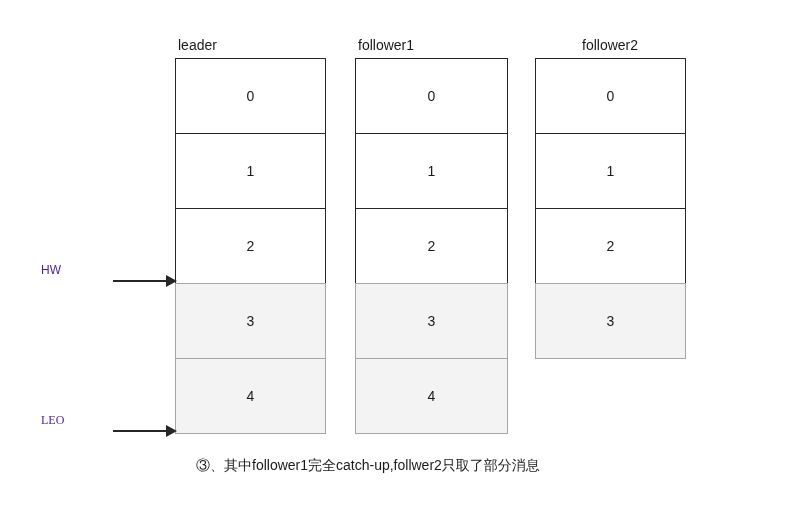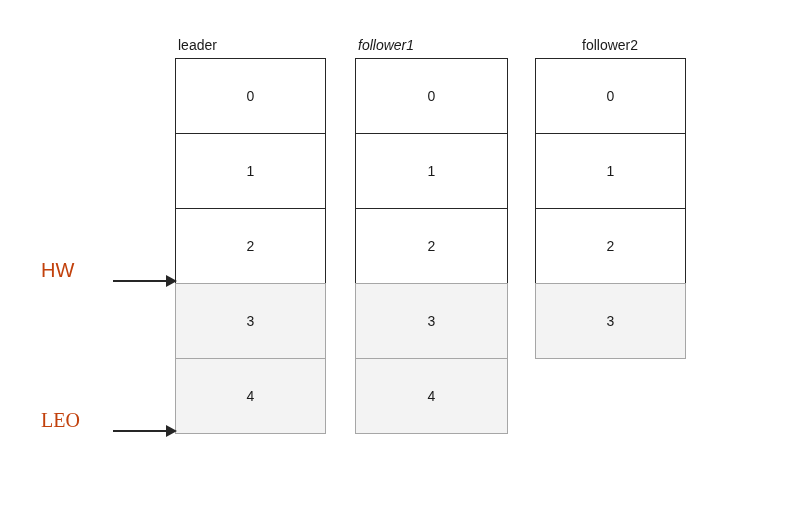--- a/index.html
+++ b/index.html
@@ -51,23 +51,23 @@
     border: 1.3px solid #262626;
   }
   .cell.pending {
     background: #f3f3f3;
     border: 1.3px solid #a6a6a6;
   }
 
   
   .marker-label {
     position: absolute;
-    font-size: 20px;
+    font-size: 12px;
     line-height: 18px;
-    color: #c2410c;
+    color: #4c1d95;
     white-space: nowrap;
   }
   .arrow {
     position: absolute;
     height: 12px;
   }
   .arrow .shaft {
     position: absolute;
     left: 0;
     top: 5px;
@@ -92,21 +92,21 @@
     color: #1a1a1a;
     white-space: nowrap;
   }
 </style>
 </head>
 <body>
 
 <div id="canvas">
 
   <div class="col-header" style="left:178px; top:36px;">leader</div>
-  <div class="col-header" style="left:358px; top:36px;font-style:italic;">follower1</div>
+  <div class="col-header" style="left:358px; top:36px;">follower1</div>
   <div class="col-header" style="left:538px; top:36px;margin-left:44px;">follower2</div>
 
   <div class="column" style="left:175px; top:58px; width:151px; height:375px;">
     <div class="cell committed" style="left:0px; top:0px;   width:151px; height:76px;">0</div>
     <div class="cell committed" style="left:0px; top:75px;  width:151px; height:76px;">1</div>
     <div class="cell committed" style="left:0px; top:150px; width:151px; height:76px;">2</div>
     <div class="cell pending" style="left:0px; top:225px; width:151px; height:76px;">3</div>
     <div class="cell pending" style="left:0px; top:300px; width:151px; height:76px;">4</div>
   </div>
 
@@ -130,14 +130,15 @@
     <div class="shaft" style="width:54px;"></div>
     <div class="head" style="left:53px;"></div>
   </div>
 
   <div class="marker-label" style="left:41px; top:411px;font-family:Liberation Serif, serif;">LEO</div>
   <div class="arrow" style="left:113px; top:425px; width:64px;">
     <div class="shaft" style="width:54px;"></div>
     <div class="head" style="left:53px;"></div>
   </div>
 
+  <div class="caption" style="left:196px; top:455px;">③、其中follower1完全catch-up,follwer2只取了部分消息</div>
 
 </div>
 
 </body></html>

